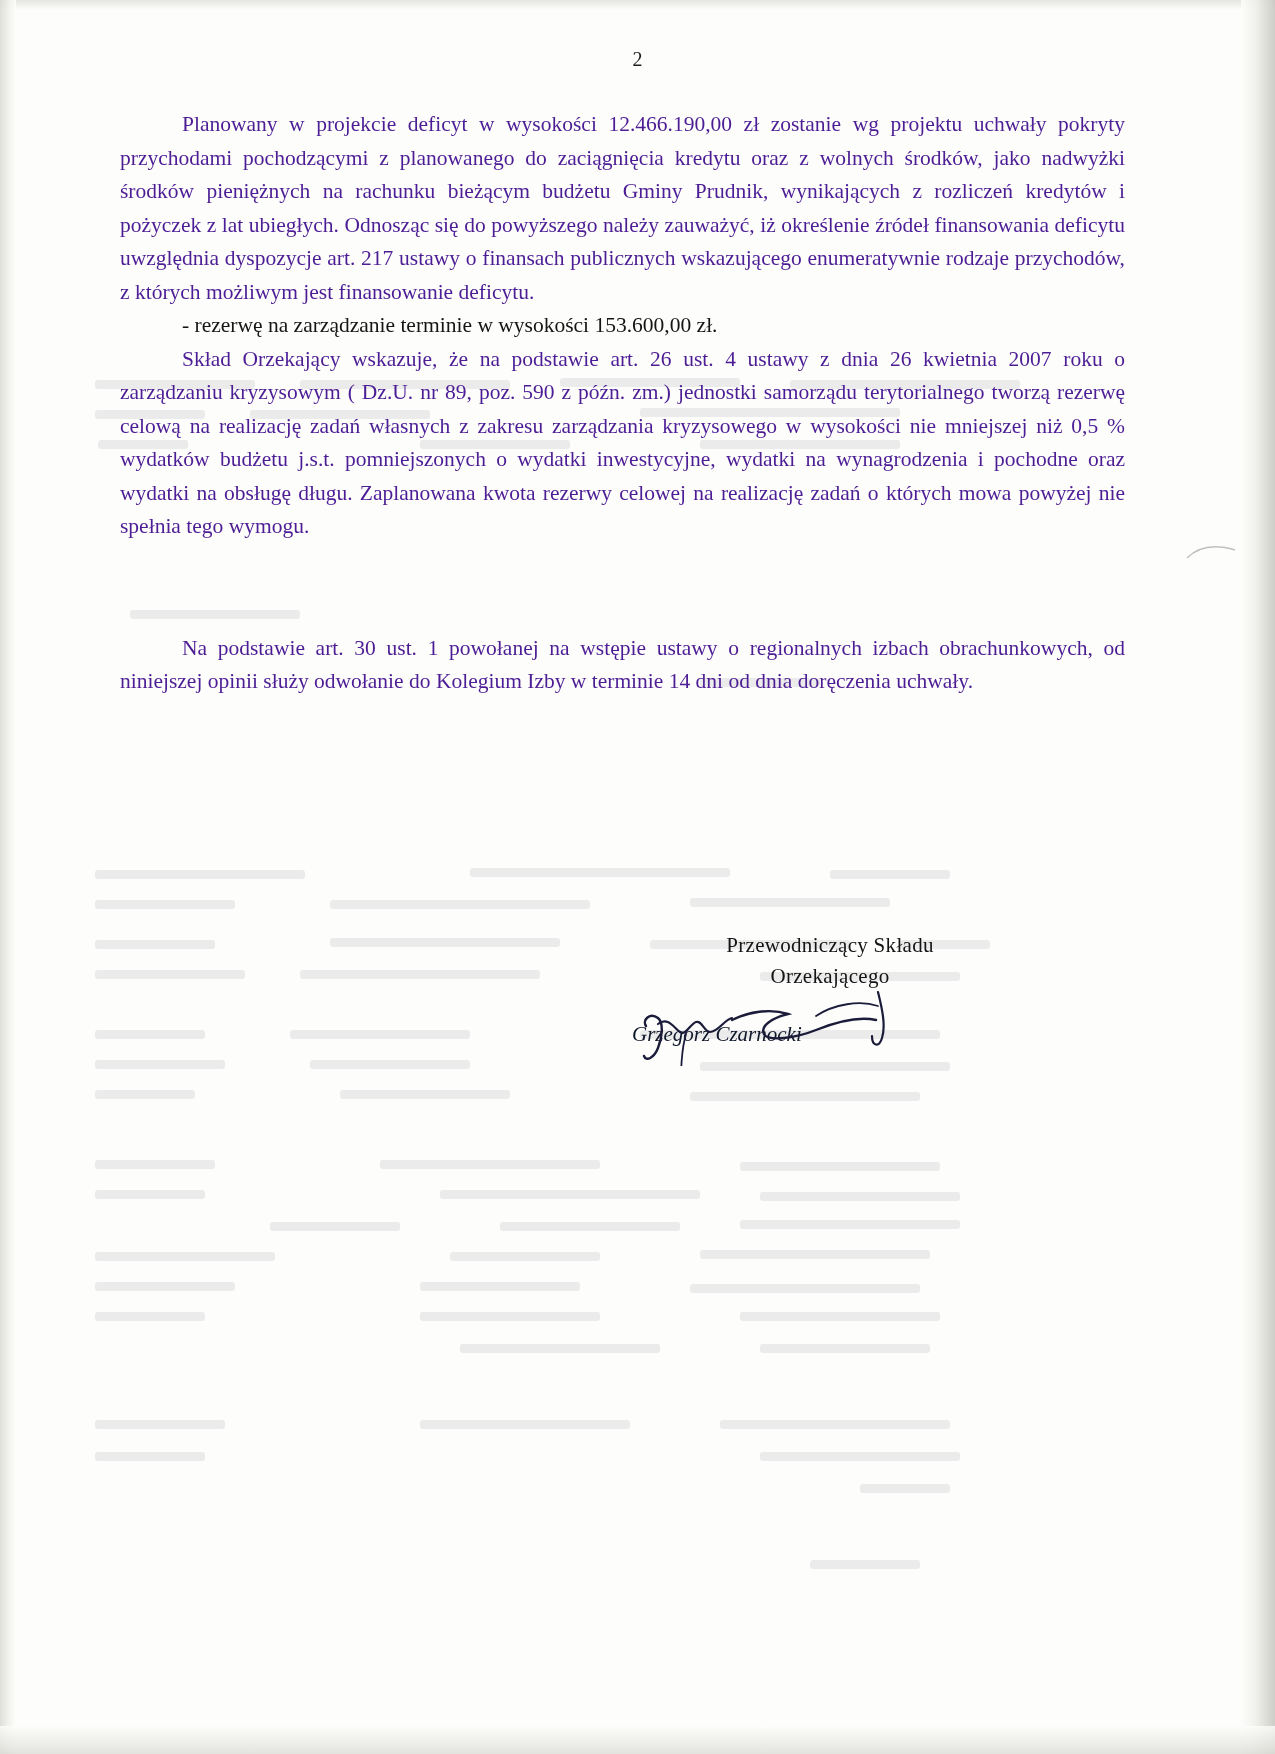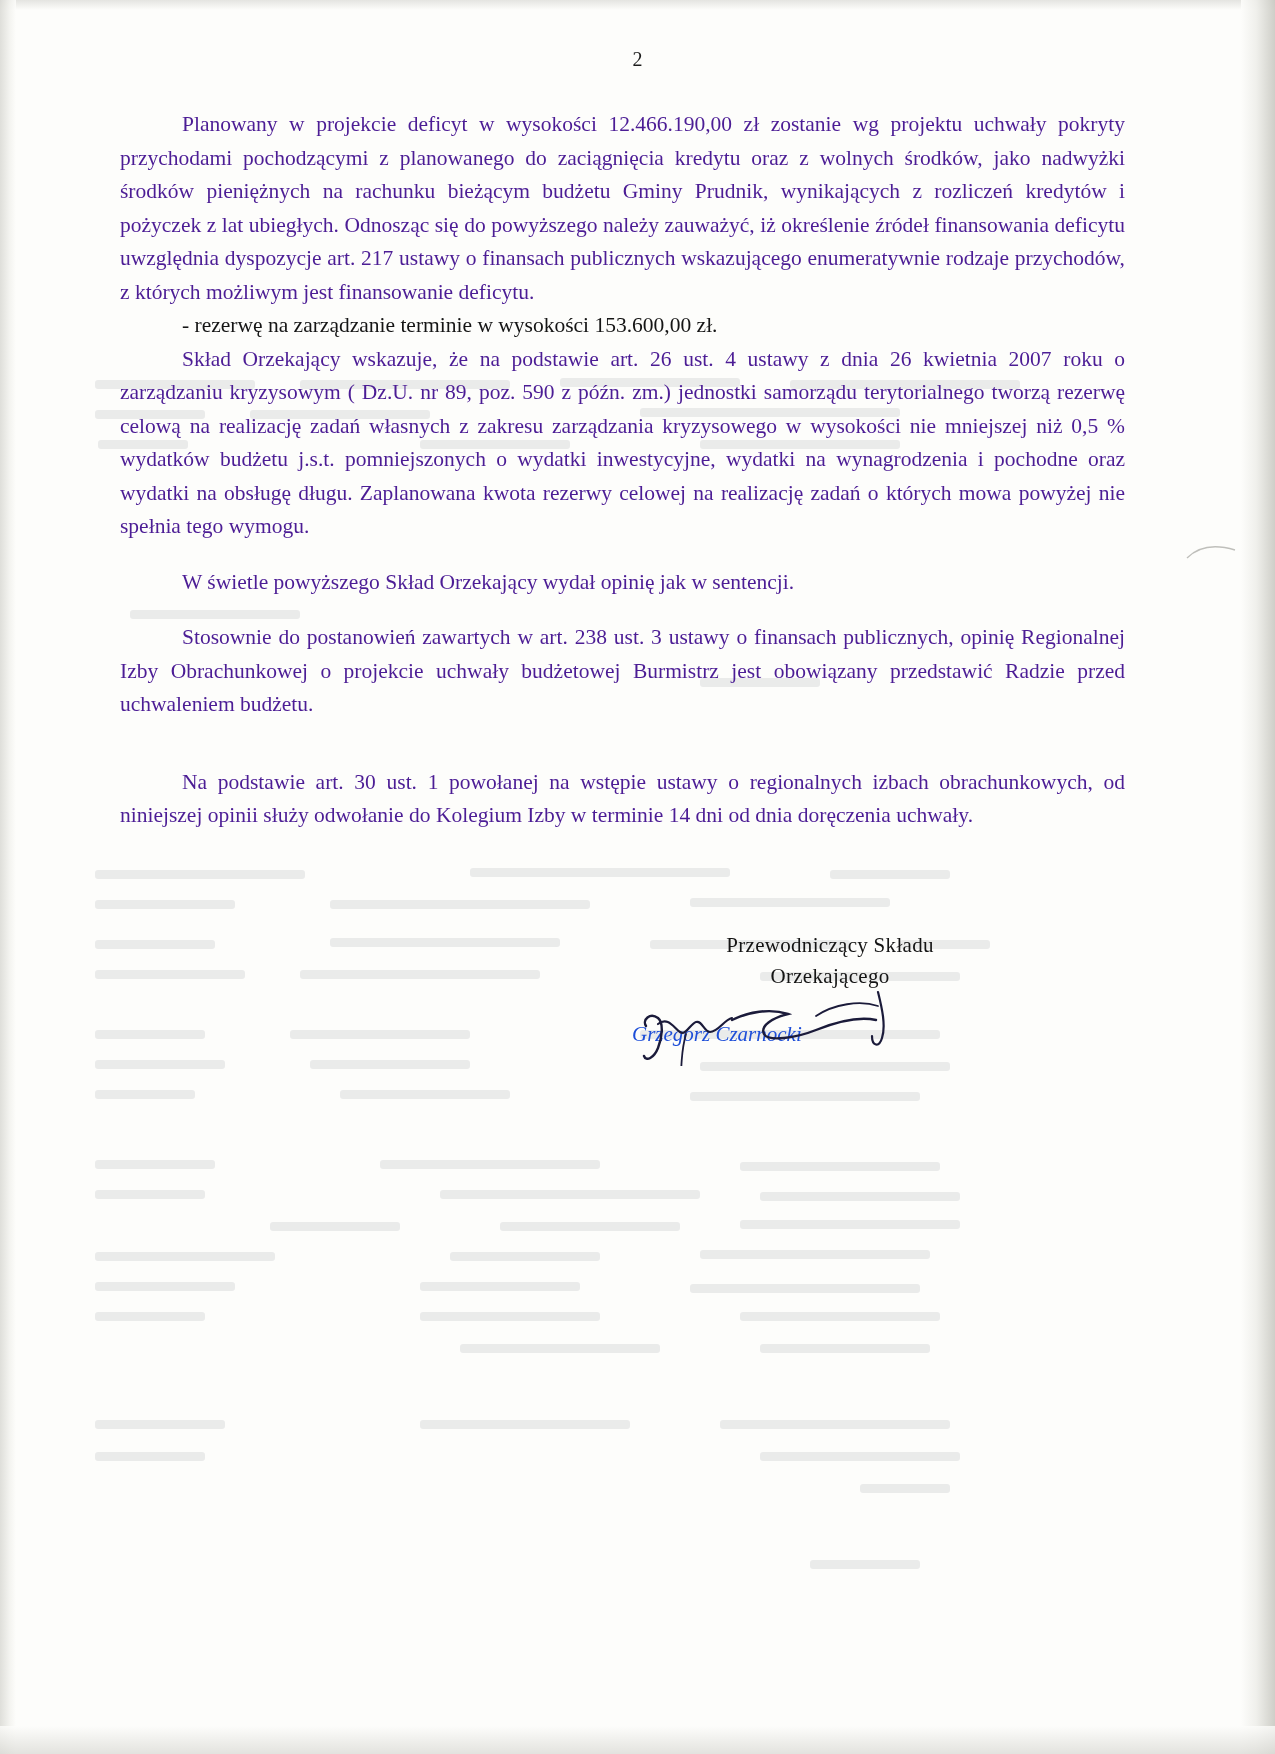--- a/index.html
+++ b/index.html
@@ -91,21 +91,21 @@
     font-size: 21px;
     font-weight: normal;
     color: #141414;
     line-height: 31px;
     letter-spacing: .3px;
   }
   .sig-name {
     margin-top: 30px;
     font-size: 21px;
     font-style: italic;
-    color: #1d4ed8;
+    color: #0f172a;
     text-align: left;
     padding-left: 12px;
   }
   .sig-scribble {
     position: absolute;
     top: 56px;
     left: 0;
     width: 420px;
     height: 80px;
     pointer-events: none;
@@ -215,25 +215,23 @@
     <p class="body-par">Planowany w projekcie deficyt w wysokości 12.466.190,00 zł zostanie wg projektu uchwały pokryty przychodami pochodzącymi z planowanego do zaciągnięcia kredytu oraz z wolnych środków, jako nadwyżki środków pieniężnych na rachunku bieżącym budżetu Gminy Prudnik, wynikających z rozliczeń kredytów i pożyczek z lat ubiegłych. Odnosząc się do powyższego należy zauważyć, iż określenie źródeł finansowania deficytu uwzględnia dyspozycje art. 217 ustawy o finansach publicznych wskazującego enumeratywnie rodzaje przychodów, z których możliwym jest finansowanie deficytu.</p>
 
 
 
     <p class="list-line">- rezerwę na zarządzanie terminie w wysokości  153.600,00 zł.</p>
 
     <p class="body-par">Skład Orzekający wskazuje, że na podstawie art. 26 ust. 4 ustawy z dnia 26 kwietnia 2007 roku  o zarządzaniu kryzysowym ( Dz.U. nr 89, poz. 590 z późn. zm.) jednostki samorządu terytorialnego tworzą rezerwę celową na realizację zadań własnych z zakresu zarządzania kryzysowego w wysokości nie mniejszej niż 0,5 %   wydatków budżetu j.s.t. pomniejszonych o wydatki inwestycyjne, wydatki na wynagrodzenia i pochodne oraz wydatki na obsługę długu. Zaplanowana kwota rezerwy celowej na realizację zadań o których mowa powyżej nie spełnia tego wymogu.</p>
 
     <div class="gap-med"></div>
 
-    <p class="body-par">W świetle powyższego Skład Orzekający wydał opinię jak w sentencji.</p>
 
     <div class="gap-med"></div>
 
-    <p class="body-par">Stosownie do postanowień zawartych w art. 238 ust. 3 ustawy o finansach publicznych, opinię Regionalnej Izby Obrachunkowej o projekcie uchwały budżetowej Burmistrz jest obowiązany przedstawić Radzie przed uchwaleniem budżetu.</p>
 
     <div class="gap-large"></div>
 
     <p class="body-par">Na podstawie art. 30 ust. 1 powołanej na wstępie ustawy o regionalnych izbach obrachunkowych, od niniejszej opinii służy odwołanie do Kolegium Izby w terminie 14 dni od dnia doręczenia uchwały.</p>
 
   </div>
 
   <svg class="corner-mark" viewBox="0 0 52 26">
     <path d="M2,18 C14,6 30,4 50,10" fill="none" stroke="#8d8d87" stroke-width="1.4"></path>
   </svg>

